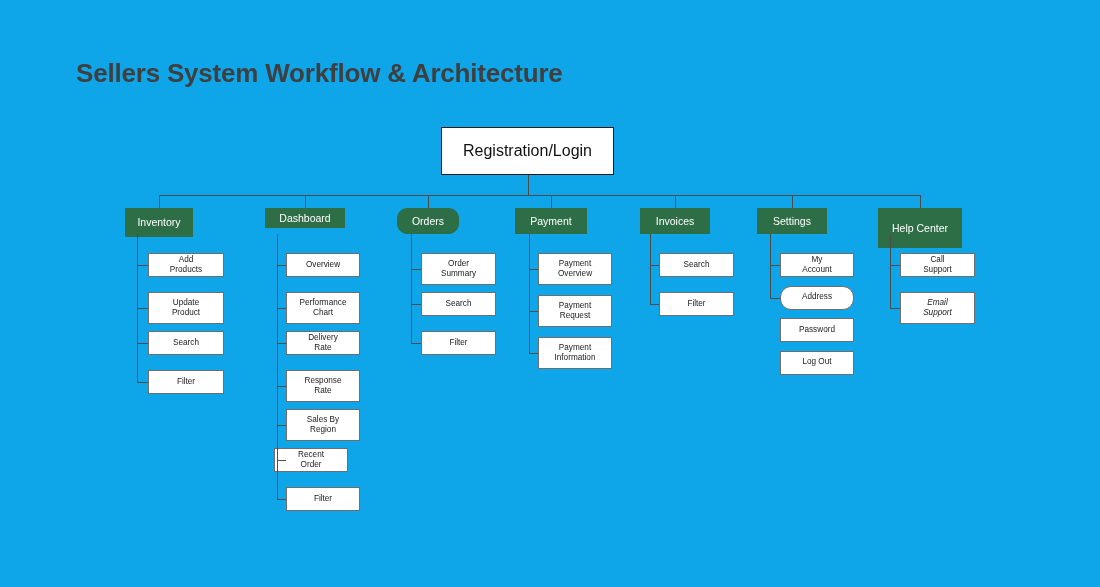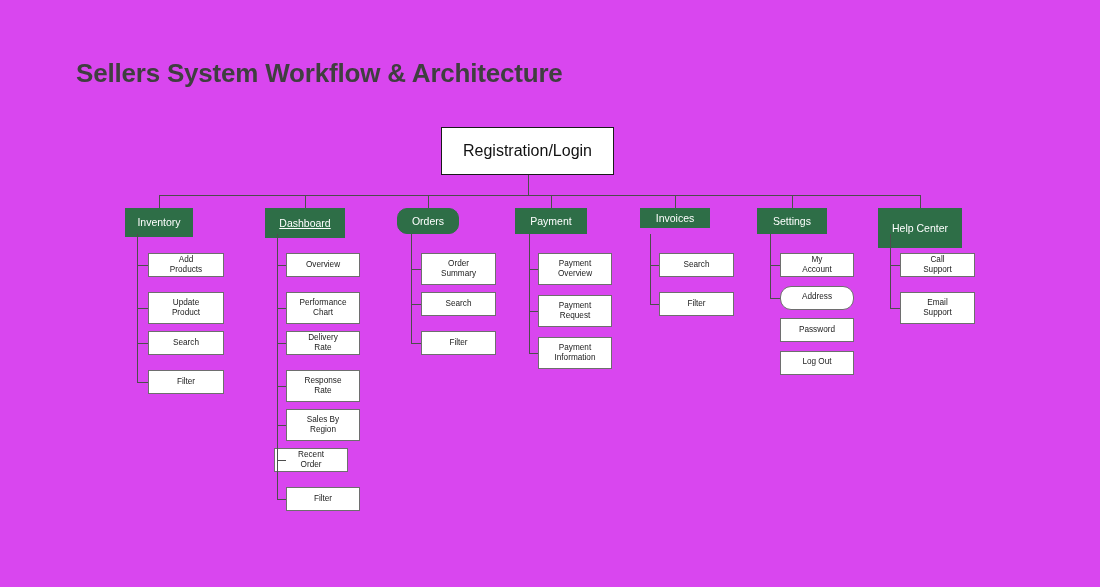--- a/index.html
+++ b/index.html
@@ -7,21 +7,21 @@
     margin: 0; padding: 0;
     width: 1100px; height: 587px;
     background: #ffffff;
     font-family: "Liberation Sans", sans-serif;
     overflow: hidden;
   }
   #canvas {
     position: relative;
     width: 1100px;
     height: 587px;
-    background: #d946ef;
+    background: #0ea5e9;
   }
   #page-title {
     position: absolute;
     left: 76px;
     top: 58px;
     font-size: 26px;
     font-weight: bold;
     color: #3f3f3f;
     letter-spacing: -0.2px;
     white-space: nowrap;
@@ -98,21 +98,21 @@
       <div class="leaf-node" style="left: 148px; top: 331px; width: 76px; height: 24px;">
         <span>Search</span>
       </div>
       <div class="conn conn-h" style="left: 137px; top: 343px; width: 11px;"></div>
       <div class="leaf-node" style="left: 148px; top: 370px; width: 76px; height: 24px;">
         <span>Filter</span>
       </div>
       <div class="conn conn-h" style="left: 137px; top: 382px; width: 11px;"></div>
       <div class="conn conn-v" style="left: 137px; top: 234px; height: 148px;"></div>
       <div class="conn conn-v" style="left: 305px; top: 195px; height: 13px;"></div>
-      <div class="group-node" style="left: 265px; top: 208px; width: 80px; height: 30px; text-decoration: underline;">
+      <div class="group-node" style="left: 265px; top: 208px; width: 80px; height: 20px;">
         <span>Dashboard</span>
       </div>
       <div class="leaf-node" style="left: 286px; top: 253px; width: 74px; height: 24px;">
         <span>Overview</span>
       </div>
       <div class="conn conn-h" style="left: 277px; top: 265px; width: 9px;"></div>
       <div class="leaf-node" style="left: 286px; top: 292px; width: 74px; height: 32px;">
         <span>Performance
 Chart</span>
       </div>
@@ -172,21 +172,21 @@
 Request</span>
       </div>
       <div class="conn conn-h" style="left: 529px; top: 311px; width: 9px;"></div>
       <div class="leaf-node" style="left: 538px; top: 337px; width: 74px; height: 32px;">
         <span>Payment
 Information</span>
       </div>
       <div class="conn conn-h" style="left: 529px; top: 353px; width: 9px;"></div>
       <div class="conn conn-v" style="left: 529px; top: 234px; height: 119px;"></div>
       <div class="conn conn-v" style="left: 675px; top: 195px; height: 13px;"></div>
-      <div class="group-node" style="left: 640px; top: 208px; width: 70px; height: 20px;">
+      <div class="group-node" style="left: 640px; top: 208px; width: 70px; height: 26px;">
         <span>Invoices</span>
       </div>
       <div class="leaf-node" style="left: 659px; top: 253px; width: 75px; height: 24px;">
         <span>Search</span>
       </div>
       <div class="conn conn-h" style="left: 650px; top: 265px; width: 9px;"></div>
       <div class="leaf-node" style="left: 659px; top: 292px; width: 75px; height: 24px;">
         <span>Filter</span>
       </div>
       <div class="conn conn-h" style="left: 650px; top: 304px; width: 9px;"></div>
@@ -211,20 +211,20 @@
       </div>
       <div class="conn conn-v" style="left: 770px; top: 234px; height: 64px;"></div>
       <div class="conn conn-v" style="left: 920px; top: 195px; height: 13px;"></div>
       <div class="group-node" style="left: 878px; top: 208px; width: 84px; height: 40px;">
         <span>Help Center</span>
       </div>
       <div class="leaf-node" style="left: 900px; top: 253px; width: 75px; height: 24px;">
         <span>Call Support</span>
       </div>
       <div class="conn conn-h" style="left: 890px; top: 265px; width: 10px;"></div>
-      <div class="leaf-node" style="left: 900px; top: 292px; width: 75px; height: 32px;">
+      <div class="leaf-node" style="left: 900px; top: 292px; width: 75px; height: 32px; font-style: italic;">
         <span>Email
 Support</span>
       </div>
       <div class="conn conn-h" style="left: 890px; top: 308px; width: 10px;"></div>
       <div class="conn conn-v" style="left: 890px; top: 234px; height: 74px;"></div>
     </div>
 </div>
 
 </body></html>

